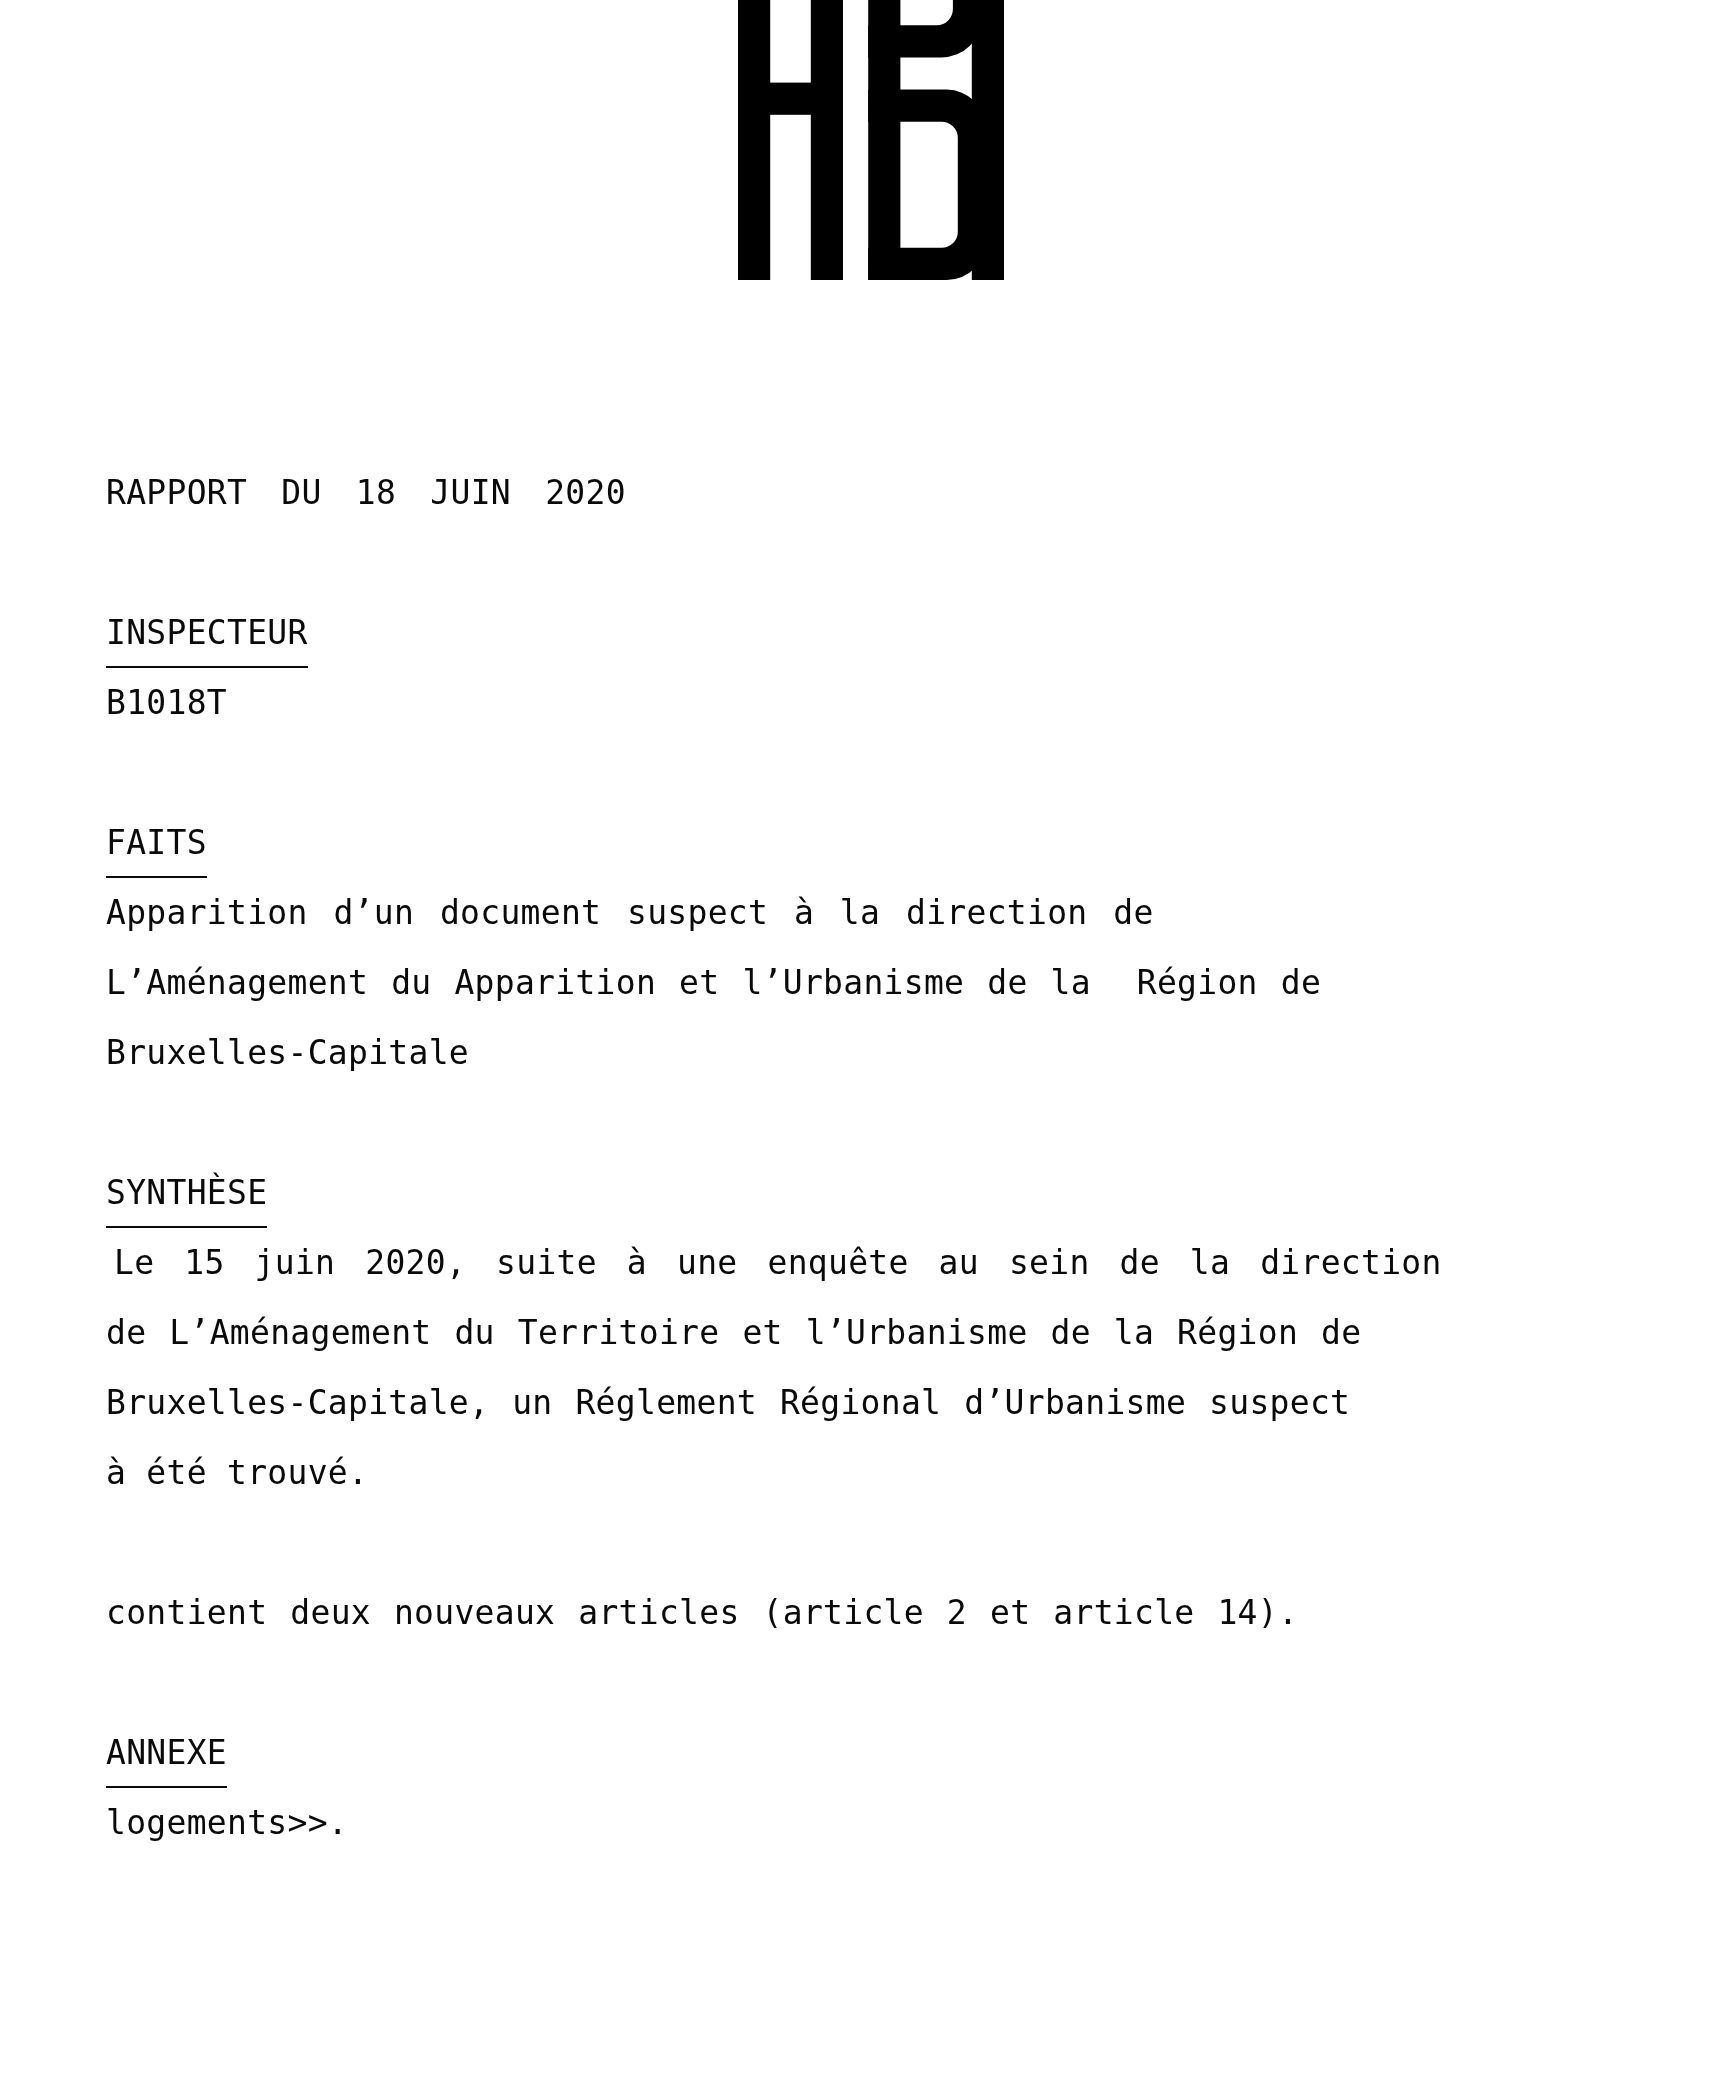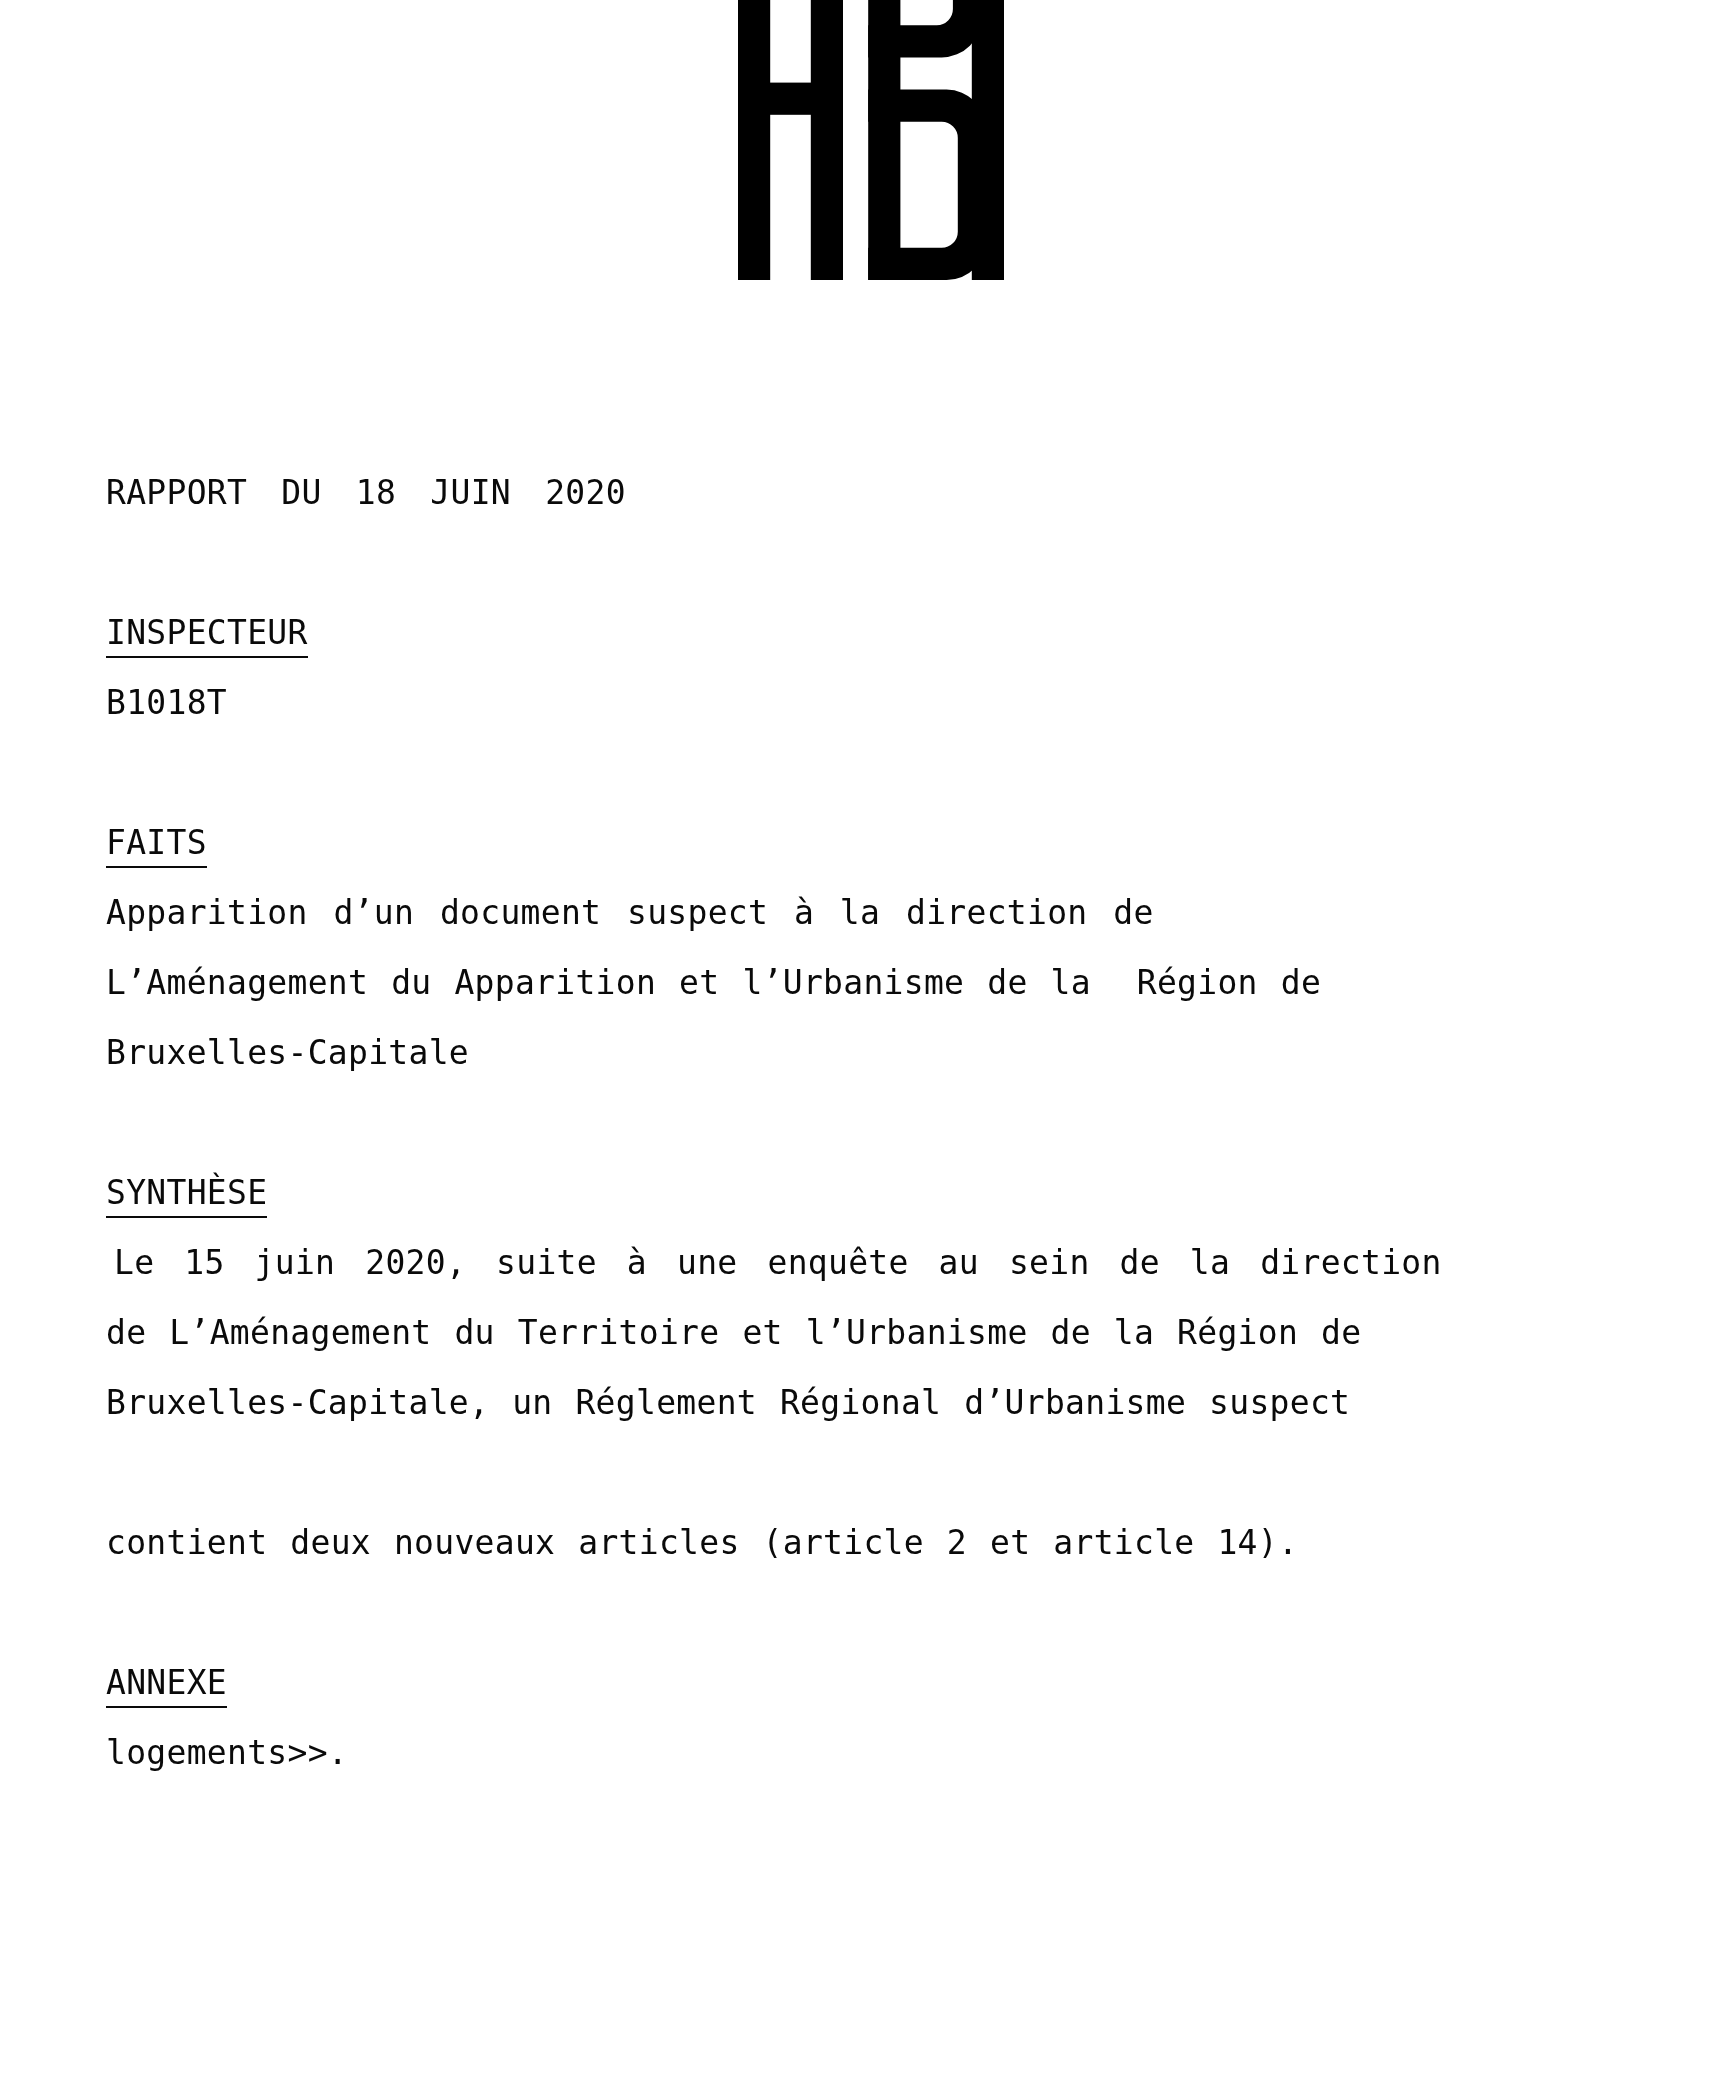--- a/index.html
+++ b/index.html
@@ -58,21 +58,21 @@
   .heading {
     font-size: 33px;
     line-height: 70px;
     letter-spacing: 0.3px;
     white-space: pre;
     height: 70px;
     color: #0a0a0a;
   }
   .heading span.u {
     border-bottom: 2.8px solid #0a0a0a;
-    padding-bottom: 4px;
+    padding-bottom: 14px;
   }
 
   .spacer { height: 70px; }
 </style>
 </head>
 <body>
 
 <div class="page">
 
   <div class="logo-wrap">
@@ -107,20 +107,21 @@
     <div class="line j4">Apparition d’un document suspect à la direction de</div>
     <div class="line j5">L’Aménagement du Apparition et l’Urbanisme de la  Région de</div>
     <div class="line">Bruxelles-Capitale</div>
 
     <div class="spacer"></div>
 
     <div class="heading"><span class="u">SYNTHÈSE</span></div>
     <div class="line j3">Le 15 juin 2020, suite à une enquête au sein de la direction</div>
     <div class="line j5">de L’Aménagement du Territoire et l’Urbanisme de la Région de</div>
     <div class="line j5">Bruxelles-Capitale, un Réglement Régional d’Urbanisme suspect</div>
+    <div class="line">à été trouvé.</div>
     <div class="line"></div>
     <div class="line j5">contient deux nouveaux articles (article 2 et article 14).</div>
 
     <div class="spacer"></div>
 
     <div class="heading"><span class="u">ANNEXE</span></div>
     <div class="line">logements&gt;&gt;.</div>
 
   </div>
 </div>

